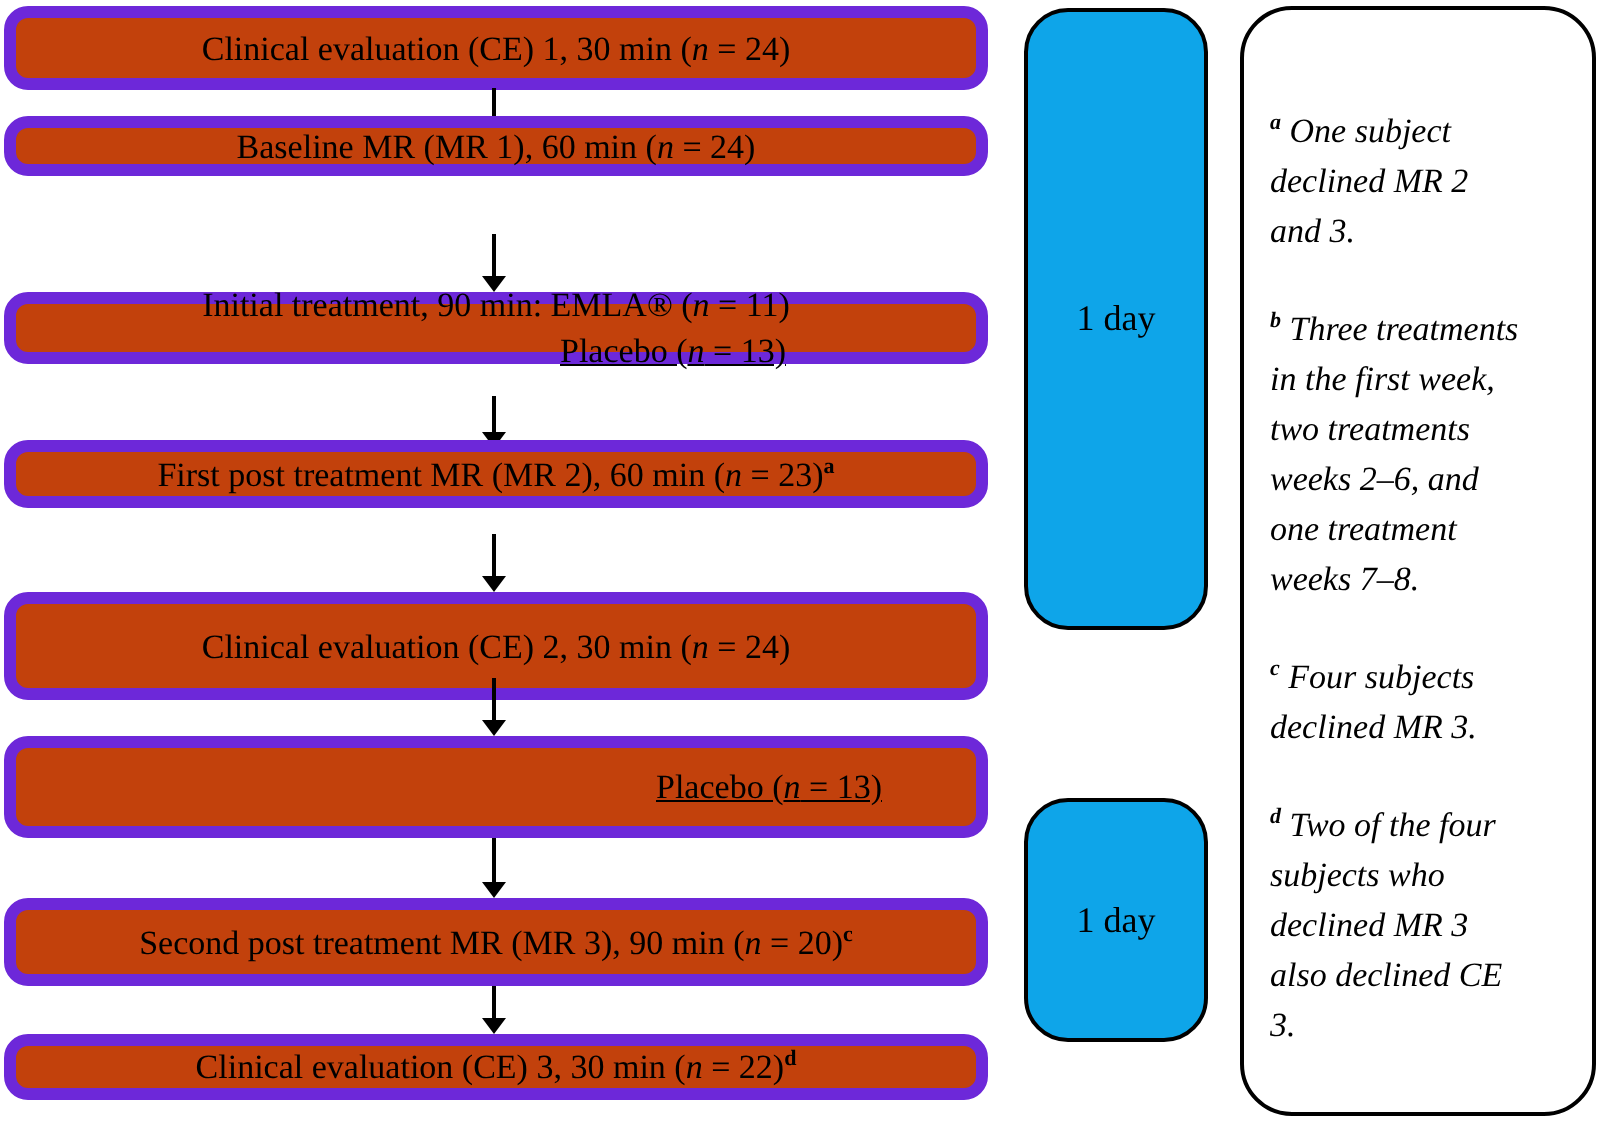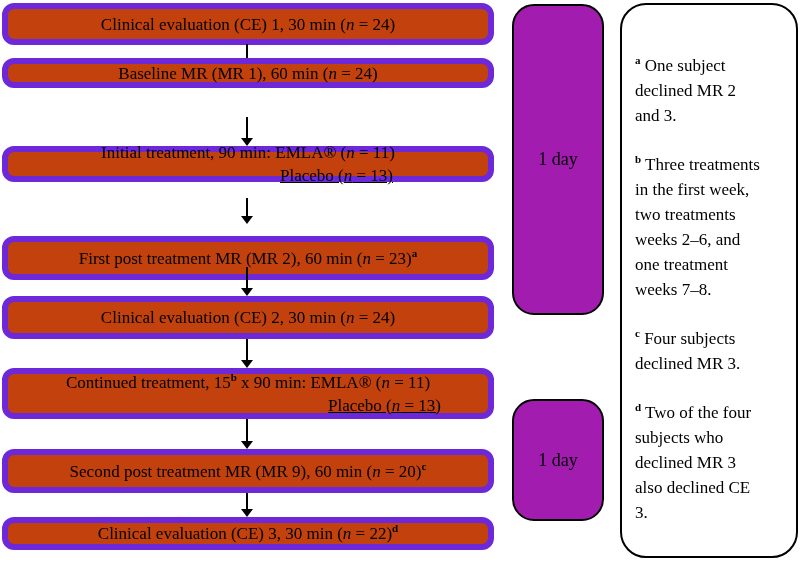--- a/index.html
+++ b/index.html
@@ -47,38 +47,39 @@
     border-left: 6px solid transparent;
     border-right: 6px solid transparent;
     border-top: 8px solid #000000;
   }
   
   .dbox {
     position: absolute;
     left: 512px;
     width: 92px;
     border: 2px solid #000000;
-    background: #a21caf;
+    background: #0ea5e9;
     display: flex;
     align-items: center;
     justify-content: center;
     font-size: 18px;
   }
   
   .notes {
     position: absolute;
     left: 620px;
     top: 3px;
     width: 178px;
     height: 555px;
     border: 2px solid #000000;
     border-radius: 26px;
     background: #ffffff;
     font-size: 17px;
     padding: 48px 5px 0 13px;
+    font-style: italic;
   }
   .notes p { line-height: 25px; margin: 0 0 24px 0; }
   .ntext { white-space: pre-line; }
 </style>
 </head>
 <body>
 
 <div class="canvas">
 
   <div class="fbox" style="top:3px;height:42px">
@@ -99,47 +100,46 @@
 
   <div class="fbox" style="top:146px;height:36px">
     <div class="ln"><span>Initial treatment, 90 min:  EMLA® (</span><i>n</i><span> = 11)</span></div>
     <div class="ln2" style="padding-left:272px"><span>Placebo (</span><i>n</i><span> = 13)</span></div>
   </div>
   <div class="arrow" style="top:198px;height:26px">
       <div class="shaft"></div>
       <div class="head"></div>
     </div>
 
-  <div class="fbox" style="top:236px;height:44px">
+  <div class="fbox" style="top:220px;height:34px">
     <div class="ln"><span>First post treatment MR (MR 2), 60 min (</span><i>n</i><span> = 23)</span><sup class="fn">a</sup></div>
   </div>
   <div class="arrow" style="top:267px;height:29px">
       <div class="shaft"></div>
       <div class="head"></div>
     </div>
 
-  <div class="fbox" style="top:296px;height:43px">
+  <div class="fbox" style="top:296px;height:54px">
     <div class="ln"><span>Clinical evaluation (CE) 2, 30 min (</span><i>n</i><span> = 24)</span></div>
   </div>
   <div class="arrow" style="top:339px;height:29px">
       <div class="shaft"></div>
       <div class="head"></div>
     </div>
 
   <div class="fbox" style="top:368px;height:51px">
-    <div class="ln"><span>Continued treatment, 15</span><sup class="fn">b</sup><span> x 90 min: EMLA® (</span><i>n</i><span> = 11)</span></div>
     <div class="ln2" style="padding-left:320px"><span>Placebo (</span><i>n</i><span> = 13)</span></div>
   </div>
   <div class="arrow" style="top:419px;height:30px">
       <div class="shaft"></div>
       <div class="head"></div>
     </div>
 
   <div class="fbox" style="top:449px;height:44px">
-    <div class="ln"><span>Second post treatment MR (MR 9), 60 min (</span><i>n</i><span> = 20)</span><sup class="fn">c</sup></div>
+    <div class="ln"><span>Second post treatment MR (MR 3), 90 min (</span><i>n</i><span> = 20)</span><sup class="fn">c</sup></div>
   </div>
   <div class="arrow" style="top:493px;height:24px">
       <div class="shaft"></div>
       <div class="head"></div>
     </div>
 
   <div class="fbox" style="top:517px;height:33px">
     <div class="ln"><span>Clinical evaluation (CE) 3, 30 min (</span><i>n</i><span> = 22)</span><sup class="fn">d</sup></div>
   </div>
 

